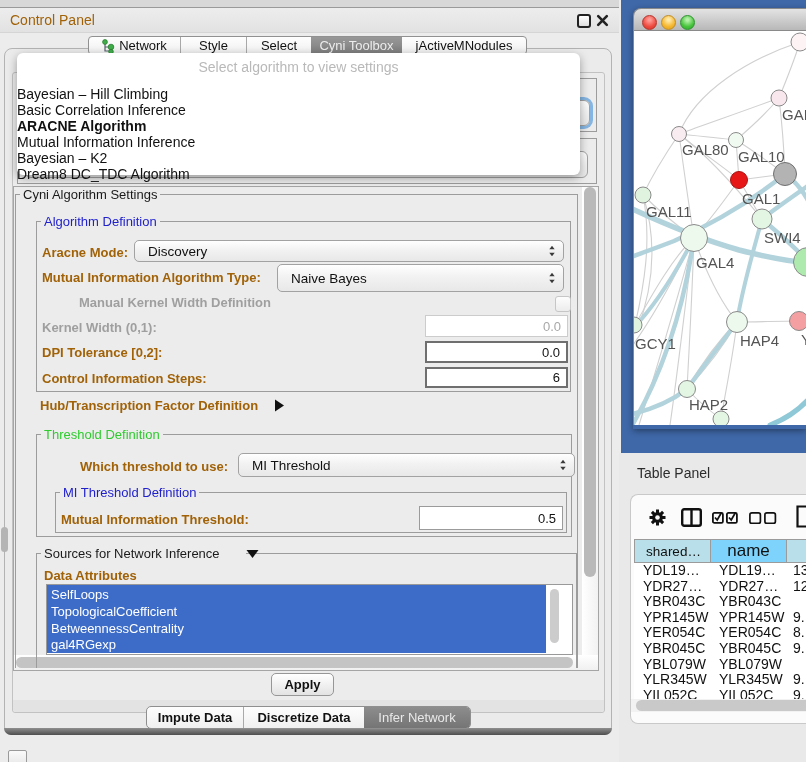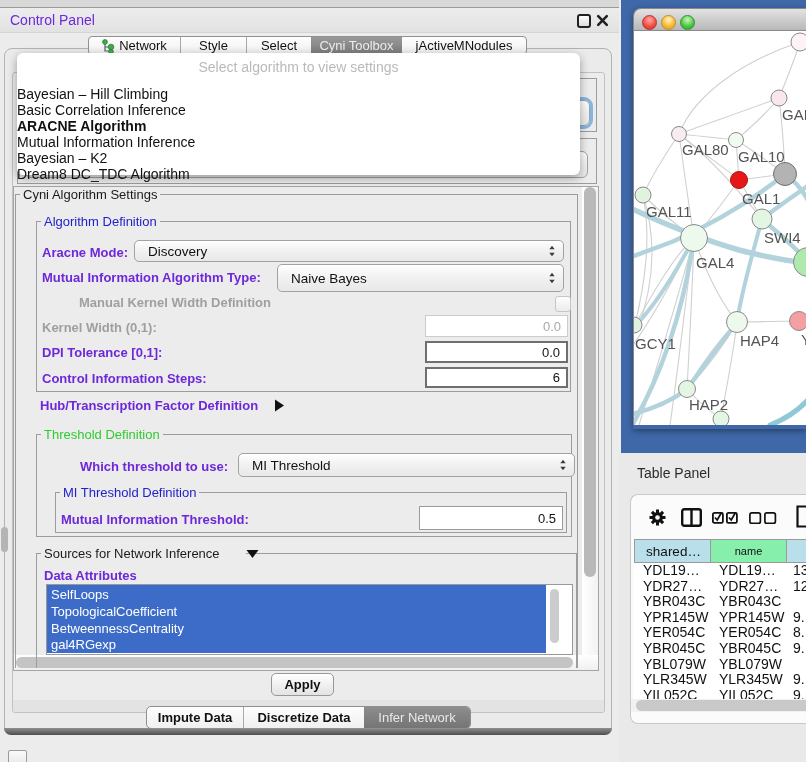--- a/index.html
+++ b/index.html
@@ -1,19 +1,19 @@
 <!DOCTYPE html>
 <html><head>
 <meta charset="utf-8">
 <style>
   html,body{margin:0;padding:0;}
   #root{position:relative;width:806px;height:762px;background:#ececec;overflow:hidden;
         font-family:"Liberation Sans",sans-serif;-webkit-font-smoothing:antialiased;}
   .abs{position:absolute;}
-  .lbl{position:absolute;font-size:13px;color:#6d28d9;white-space:nowrap;}
+  .lbl{position:absolute;font-size:13px;color:#a16207;white-space:nowrap;}
   .bold{font-weight:bold;}
   .gray{color:#9f9f9f;}
   .combo{position:absolute;border:1px solid #a2a2a2;border-radius:5px;
          background:linear-gradient(#ffffff,#f2f2f2 45%,#e8e8e8);box-sizing:border-box;}
   .combo .ct{position:absolute;left:13px;top:50%;transform:translateY(-50%);font-size:13.5px;color:#111;}
   .spin{position:absolute;right:7px;top:50%;transform:translateY(-50%);width:9px;height:14px;}
   .inp{position:absolute;background:#fff;box-sizing:border-box;font-size:13px;color:#111;
        text-align:left;padding:0 6px;display:flex;align-items:center;justify-content:flex-end;}
   .grp{position:absolute;border:1px solid #9c9c9c;box-sizing:border-box;}
   .gtitle{position:absolute;font-size:13px;background:#ececec;padding:0 3px;white-space:nowrap;line-height:13px;}
@@ -72,21 +72,21 @@
     <span class="ct">Naive Bayes</span>
     <svg class="spin" viewBox="0 0 9 14" style="width:8px;height:13px;">
         <path d="M4.5 1 L7.5 5 H1.5 Z" fill="#3a3a3a"></path>
         <path d="M4.5 13 L1.5 9 H7.5 Z" fill="#3a3a3a"></path>
       </svg>
   </div>
   <div class="lbl bold gray" style="left:42px;top:295px;margin-left:37px;">Manual Kernel Width Definition</div>
   <div class="abs" style="left:555px;top:296px;width:14px;height:14px;border:1px solid #c6c6c6;border-radius:3px;background:linear-gradient(#fdfdfd,#ececec);"></div>
   <div class="lbl bold gray" style="left:42px;top:320px;">Kernel Width (0,1):</div>
   <div class="inp" style="left:425px;top:315px;width:143px;height:22px;border:1px solid #cccccc;color:#a8a8a8;">0.0</div>
-  <div class="lbl bold" style="left:42px;top:345px;">DPI Tolerance [0,1]:</div>
+  <div class="lbl bold" style="left:42px;top:345px;">DPI Tolerance [0,2]:</div>
   <div class="inp" style="left:425px;top:341px;width:143px;height:22px;border:2px solid #6f6f6f;">0.0</div>
   <div class="lbl bold" style="left:42px;top:371px;">Control Information Steps:</div>
   <div class="inp" style="left:425px;top:367px;width:143px;height:21px;border:2px solid #6f6f6f;">6</div>
 
   <div class="lbl bold" style="left:40px;top:398px;">Hub/Transcription Factor Definition</div>
   <svg class="abs" style="left:274px;top:399px;" width="11" height="13" viewBox="0 0 11 13">
       <path d="M1 0.5 L10 6.5 L1 12.5 Z" fill="#111"></path>
     </svg>
 
   <div class="grp" style="left:36px;top:434px;width:536px;height:103px;"></div>
@@ -262,21 +262,21 @@
   <svg class="abs" style="left:749px;top:512px;" width="29" height="12" viewBox="0 0 29 12">
     <rect x="0.9" y="0.9" width="10.5" height="10.5" rx="2" fill="none" stroke="#111" stroke-width="1.7"></rect>
     <rect x="15.9" y="0.9" width="10.5" height="10.5" rx="2" fill="none" stroke="#111" stroke-width="1.7"></rect>
   </svg>
   <svg class="abs" style="left:796px;top:505px;" width="18" height="23" viewBox="0 0 18 23">
     <path d="M1.5 1.5 H11 L16.5 7 V21.5 H1.5 Z" fill="none" stroke="#111" stroke-width="2.2"></path>
     <path d="M11 1.5 V7 H16.5" fill="none" stroke="#111" stroke-width="1.6"></path>
   </svg>
 
   <div class="abs" style="left:634px;top:539px;width:76px;height:24px;background:#b9e0ea;border:1px solid #9b9b9b;border-right:none;box-sizing:border-box;display:flex;align-items:center;justify-content:center;font-size:13.5px;color:#111;padding-left:2px;">shared…</div>
-  <div class="abs" style="left:710px;top:539px;width:76px;height:24px;background:#86efac;border:1px solid #9b9b9b;border-right:none;box-sizing:border-box;display:flex;align-items:center;justify-content:center;font-size:11px;color:#111;">name</div>
+  <div class="abs" style="left:710px;top:539px;width:76px;height:24px;background:#7dd3fc;border:1px solid #9b9b9b;border-right:none;box-sizing:border-box;display:flex;align-items:center;justify-content:center;font-size:17px;color:#111;">name</div>
   <div class="abs" style="left:786px;top:539px;width:20px;height:24px;background:#b9e0ea;border:1px solid #9b9b9b;border-right:none;box-sizing:border-box;"></div>
 
   <div class="abs" style="left:634px;top:563px;width:172px;height:137px;background:#fff;overflow:hidden;font-size:14px;color:#111;">
     <div style="position:absolute;left:9px;top:0;line-height:15.6px;">YDL19…<br>YDR27…<br>YBR043C<br>YPR145W<br>YER054C<br>YBR045C<br>YBL079W<br>YLR345W<br>YIL052C</div>
     <div style="position:absolute;left:85px;top:0;line-height:15.6px;">YDL19…<br>YDR27…<br>YBR043C<br>YPR145W<br>YER054C<br>YBR045C<br>YBL079W<br>YLR345W<br>YIL052C</div>
     <div style="position:absolute;left:159px;top:0;line-height:15.6px;">13<br>12<br><br>9.<br>8.<br>9.<br><br>9.<br>9.</div>
   </div>
 
   <div class="abs" style="left:631px;top:699px;width:175px;height:13px;background:#f2f2f2;"></div>
   <div class="abs" style="left:636px;top:700px;width:170px;height:11px;background:#c9c9c9;border-radius:5.5px 0 0 5.5px;"></div>

